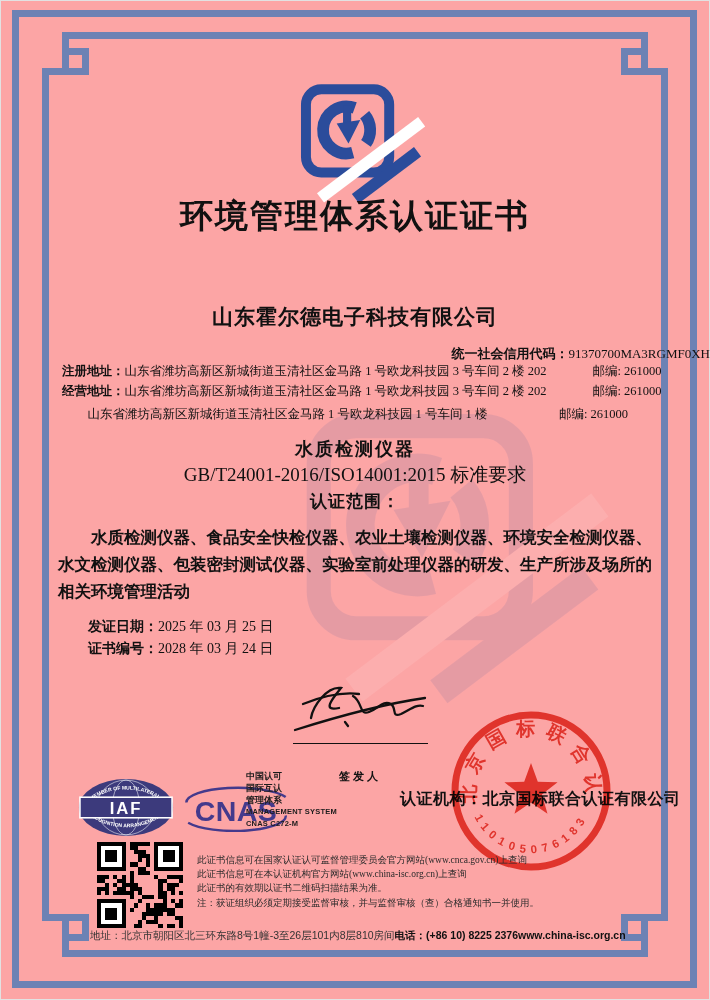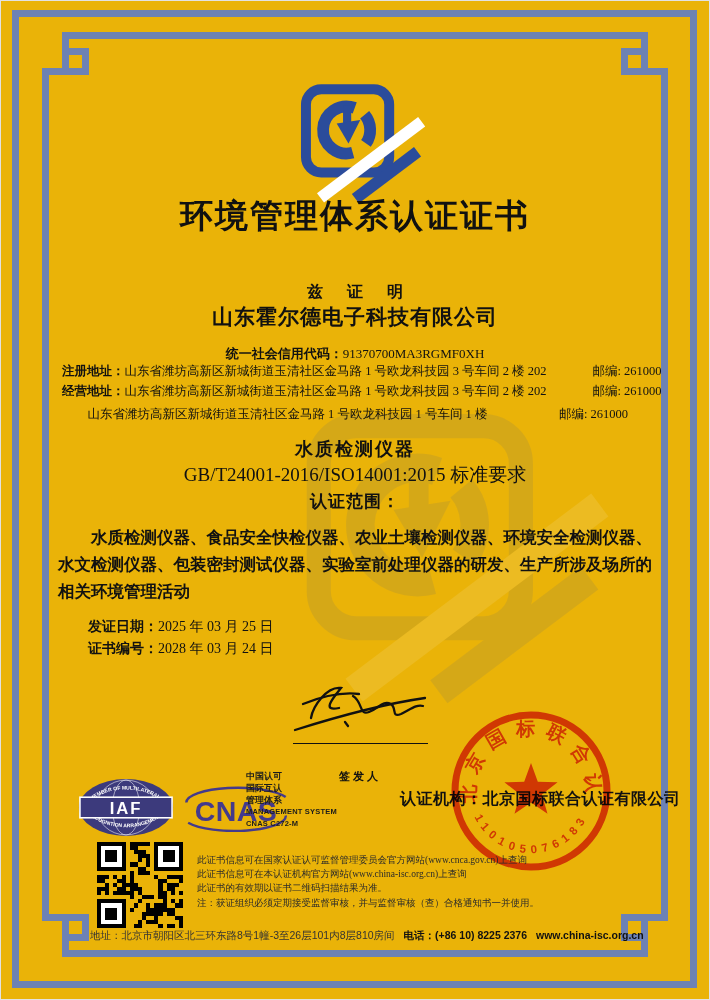--- a/index.html
+++ b/index.html
@@ -1,32 +1,32 @@
 <!DOCTYPE html>
 <html><head>
 <meta charset="utf-8">
 <style>
   html,body{margin:0;padding:0;background:#e9eaec;}
-  .page{position:relative;width:710px;height:1000px;background:#eab308;margin:0 auto;overflow:hidden;
+  .page{position:relative;width:710px;height:1000px;background:#fca5a5;margin:0 auto;overflow:hidden;
         font-family:"Liberation Serif","DejaVu Serif",serif;color:#111;
         box-shadow:inset 0 0 0 1px #e2e2e2;}
   svg{display:block;}
   
   .frame{position:absolute;left:0;top:0;}
   
   .watermark{position:absolute;left:288px;top:408px;width:290px;height:278px;opacity:.10;}
   .logo-box{position:absolute;left:293px;top:82px;width:120px;height:114px;}
   .title{position:absolute;left:0;top:194px;width:710px;text-align:center;
          font-size:33px;font-weight:bold;letter-spacing:2px;}
   .certno{position:absolute;left:0;top:258px;width:710px;text-align:center;font-size:15px;}
   .hereby{position:absolute;left:0;top:282px;width:710px;text-align:center;
           font-size:16px;font-weight:bold;letter-spacing:10px;text-indent:10px;}
   .company{position:absolute;left:0;top:303px;width:710px;text-align:center;
            font-size:21px;font-weight:bold;letter-spacing:1px;}
-  .creditcode{position:absolute;left:0;top:345px;width:710px;text-align:center;font-size:13px;}
+  .creditcode{position:absolute;left:0;top:345px;width:710px;text-align:right;font-size:13px;}
   .creditcode b{font-weight:bold;}
   .addr{position:absolute;left:62px;top:361px;width:566px;font-size:12.5px;}
   .addr-row{display:flex;align-items:baseline;height:20px;line-height:20px;}
   .addr-row .lbl{font-weight:bold;white-space:nowrap;font-family:Liberation Serif, serif;}
   .addr-row .val{white-space:nowrap;}
   .addr-row .post{margin-left:auto;white-space:nowrap;padding-left:46px;}
   .addr-row.center3{margin-top:3px;}
   .addr-row.center3 .val{flex:1;text-align:center;}
   .conform{position:absolute;left:0;top:437px;width:710px;text-align:center;font-size:18px;font-weight:bold;letter-spacing:2px;}
   .stdline{position:absolute;left:0;top:462px;width:710px;text-align:center;font-size:19px;}
@@ -41,21 +41,21 @@
             font-size:11px;font-weight:bold;letter-spacing:3px;margin-top:22px;}
   .iaf{position:absolute;left:77px;top:777px;width:98px;height:61px;}
   .cnas{position:absolute;left:180px;top:786px;width:112px;height:46px;}
   .cnastext{position:absolute;left:246px;top:770px;font-family:"Liberation Sans","DejaVu Sans",sans-serif;
             font-size:9px;font-weight:bold;line-height:12px;color:#1c1c1c;}
   .cnastext .en{font-size:7.5px;letter-spacing:.2px;}
   .issuer{position:absolute;left:368px;top:789px;font-size:16px;font-weight:bold;letter-spacing:.5px;margin-left:32px;}
   .seal{position:absolute;left:441px;top:701px;width:180px;height:180px;opacity:.88;mix-blend-mode:multiply;}
   .qr{position:absolute;left:97px;top:842px;width:86px;height:86px;}
   .notes{position:absolute;left:197px;top:853px;width:430px;font-size:9.5px;line-height:14.2px;color:#2a2a2a;}
-  .footer{position:absolute;left:90px;top:929px;width:545px;display:flex;gap:9px;align-items:baseline;
+  .footer{position:absolute;left:90px;top:929px;width:545px;display:flex;align-items:baseline;
           font-family:"Liberation Sans","DejaVu Sans",sans-serif;font-size:10.5px;color:#333;white-space:nowrap;}
   .footer .strong{font-weight:bold;color:#111;}
 </style>
 </head>
 <body>
 
 <div class="page">
 
   <svg class="frame" width="710" height="1000" viewBox="0 0 710 1000">
     <g fill="none" stroke-width="7" stroke="#6d82b4">
@@ -105,21 +105,20 @@
       <rect x="16" y="79.5" width="140" height="13" fill="#fff" transform="rotate(-37 86 86)"></rect>
       <g fill="#2b4c9b">
           <rect x="60" y="96.5" width="86" height="13" transform="rotate(-37 103 103)"></rect>
         </g>
     </svg>
   </div>
 
   <div class="title">环境管理体系认证证书</div>
 
 
-  <div class="hereby">兹 证 明</div>
   <div class="company">山东霍尔德电子科技有限公司</div>
 
   <div class="creditcode">
     <b>统一社会信用代码：</b><span>91370700MA3RGMF0XH</span>
   </div>
 
   <div class="addr">
     <div class="addr-row">
       <span class="lbl">注册地址：</span>
       <span class="val">山东省潍坊高新区新城街道玉清社区金马路 1 号欧龙科技园 3 号车间 2 楼 202</span>

